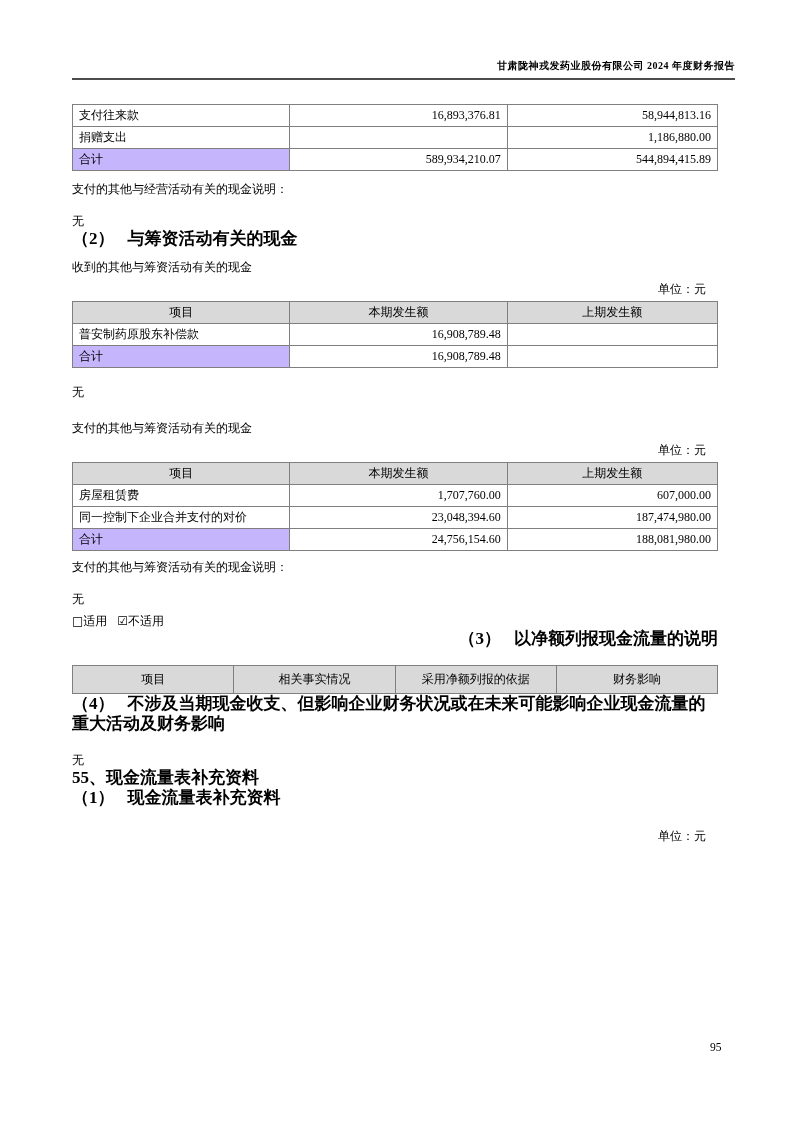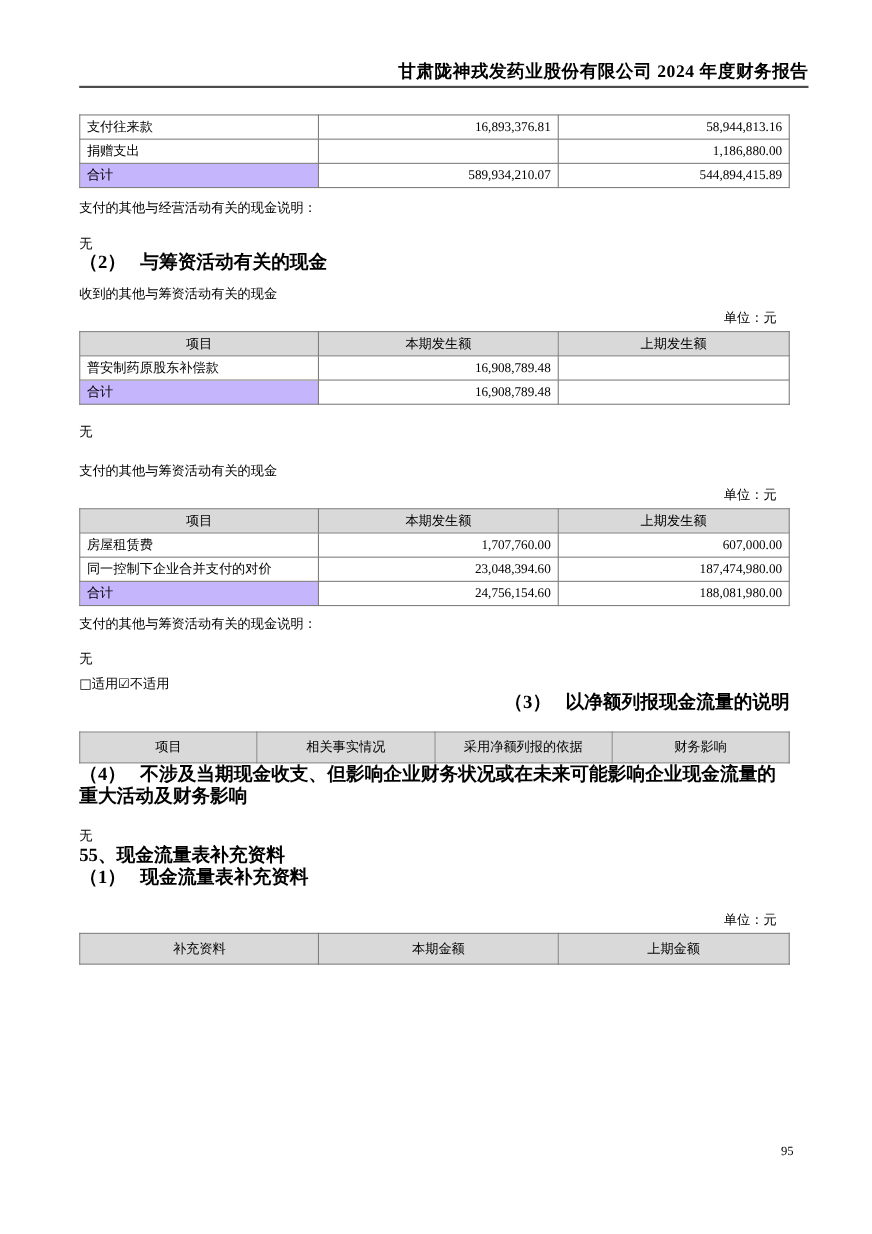--- a/index.html
+++ b/index.html
@@ -4,21 +4,21 @@
 <style>
   html,body { margin:0; padding:0; background:#ffffff; }
   .page {
     position:relative; width:793px; height:1122px; background:#ffffff;
     font-family:"Liberation Serif","DejaVu Serif",serif; color:#000;
     overflow:hidden;
   }
   .doc-header {
     margin:0 58px 0 72px; padding-top:57px; padding-bottom:4px;
     border-bottom:2px solid #4d4d4d; text-align:right;
-    font-weight:bold; font-size:16px; line-height:17px; letter-spacing:0.5px;
+    font-weight:bold; font-size:10px; line-height:17px; letter-spacing:0.5px;
   }
   .content { margin-left:72px; width:646px; }
 
   table { border-collapse:collapse; width:100%; table-layout:fixed; font-size:12px; }
   td,th { border:1px solid #7f7f7f; padding:2px 6px; line-height:17px;
           font-weight:normal; overflow:hidden; white-space:nowrap; }
   .th-cell { background:#d9d9d9; text-align:center; }
   .c-item { text-align:left; }
   .c-num  { text-align:right; }
   .total-cell { background:#c4b5fd; }
@@ -27,21 +27,21 @@
   .mt4 { margin-top:4px; } .mt6 { margin-top:6px; } .mt8 { margin-top:8px; }
   .mt10 { margin-top:10px; } .mt12 { margin-top:24px; } .mt16 { margin-top:16px; }
   .mt18 { margin-top:18px; } .mt20 { margin-top:20px; } .mt22 { margin-top:10px; }
   .mt24 { margin-top:24px; } .mt26 { margin-top:26px;text-align:right; }
 
   p { margin:0; font-size:12px; line-height:16px; }
   .sec-h { margin:0; font-size:17px; font-weight:bold; line-height:20px; }
   .sec-num { margin-right:13px; }
   .unit-row { text-align:right; padding-right:12px; font-size:12px; line-height:16px; }
   .checkbox-glyph { font-family:"DejaVu Sans","Liberation Sans",sans-serif; font-size:12px; }
-  .cb-group { }
+  .cb-group { margin-right:10px; }
   .page-number { position:absolute; top:1041px; left:710px; font-size:11.5px; }
 </style>
 </head>
 <body>
 
 <div class="page">
 
   <div class="doc-header">
     <span>甘肃陇神戎发药业股份有限公司 2024 年度财务报告</span>
   </div>
@@ -184,31 +184,17 @@
     <h2 class="sec-h mt24">
       <span>55、现金流量表补充资料</span>
     </h2>
 
     <h2 class="sec-h mt22">
       <span class="sec-num">（1）</span><span>现金流量表补充资料</span>
     </h2>
 
     <div class="unit-row mt20">单位：元</div>
 
-    <table class="mt4 hdr-tall">
-      <colgroup>
-          <col style="width:33.7%">
-          <col style="width:33.7%">
-          <col style="width:32.6%">
-        </colgroup>
-      <thead>
-        <tr>
-          <th class="th-cell">补充资料</th>
-          <th class="th-cell">本期金额</th>
-          <th class="th-cell">上期金额</th>
-        </tr>
-      </thead>
-    </table>
 
   </div>
 
   <div class="page-number">95</div>
 </div>
 
 </body></html>

